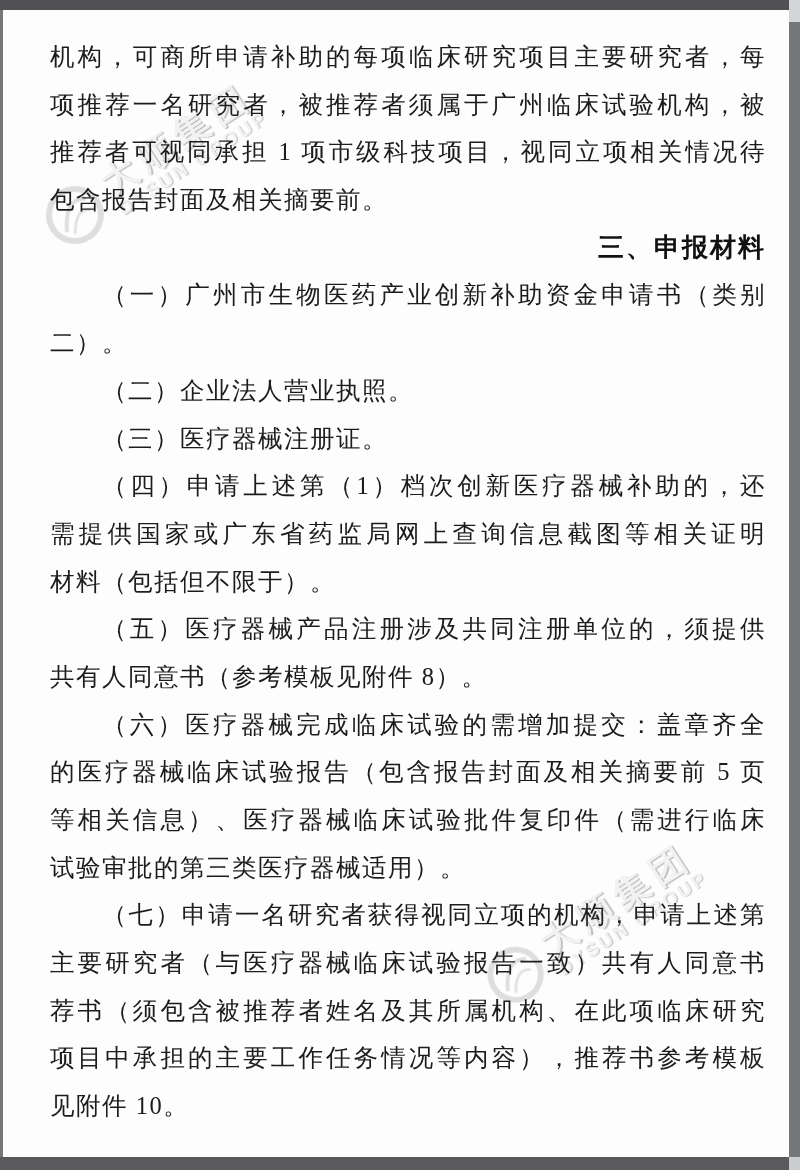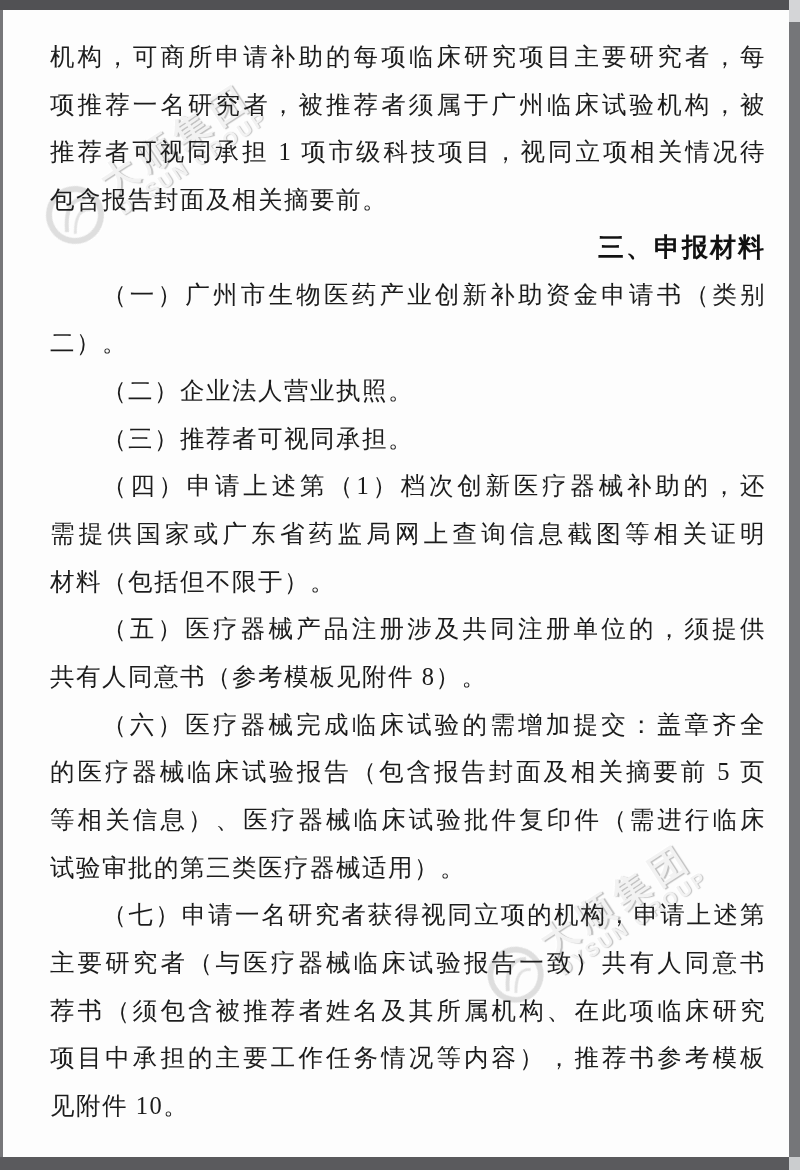--- a/index.html
+++ b/index.html
@@ -98,21 +98,21 @@
 
 <div class="doc" id="doc-lines">
     <div class="line fill">机构，可商所申请补助的每项临床研究项目主要研究者，每</div>
     <div class="line fill">项推荐一名研究者，被推荐者须属于广州临床试验机构，被</div>
     <div class="line fill">推荐者可视同承担 1 项市级科技项目，视同立项相关情况待</div>
     <div class="line">包含报告封面及相关摘要前。</div>
     <div class="line indent heading">三、申报材料</div>
     <div class="line fill indent">（一）广州市生物医药产业创新补助资金申请书（类别</div>
     <div class="line">二）。</div>
     <div class="line indent">（二）企业法人营业执照。</div>
-    <div class="line indent">（三）推荐者可视同承担。</div>
+    <div class="line indent">（三）医疗器械注册证。</div>
     <div class="line fill indent">（四）申请上述第（1）档次创新医疗器械补助的，还</div>
     <div class="line fill">需提供国家或广东省药监局网上查询信息截图等相关证明</div>
     <div class="line">材料（包括但不限于）。</div>
     <div class="line fill indent">（五）医疗器械产品注册涉及共同注册单位的，须提供</div>
     <div class="line">共有人同意书（参考模板见附件 8）。</div>
     <div class="line fill indent">（六）医疗器械完成临床试验的需增加提交：盖章齐全</div>
     <div class="line fill">的医疗器械临床试验报告（包含报告封面及相关摘要前 5 页</div>
     <div class="line fill">等相关信息）、医疗器械临床试验批件复印件（需进行临床</div>
     <div class="line">试验审批的第三类医疗器械适用）。</div>
     <div class="line fill indent">（七）申请一名研究者获得视同立项的机构，申请上述第</div>

